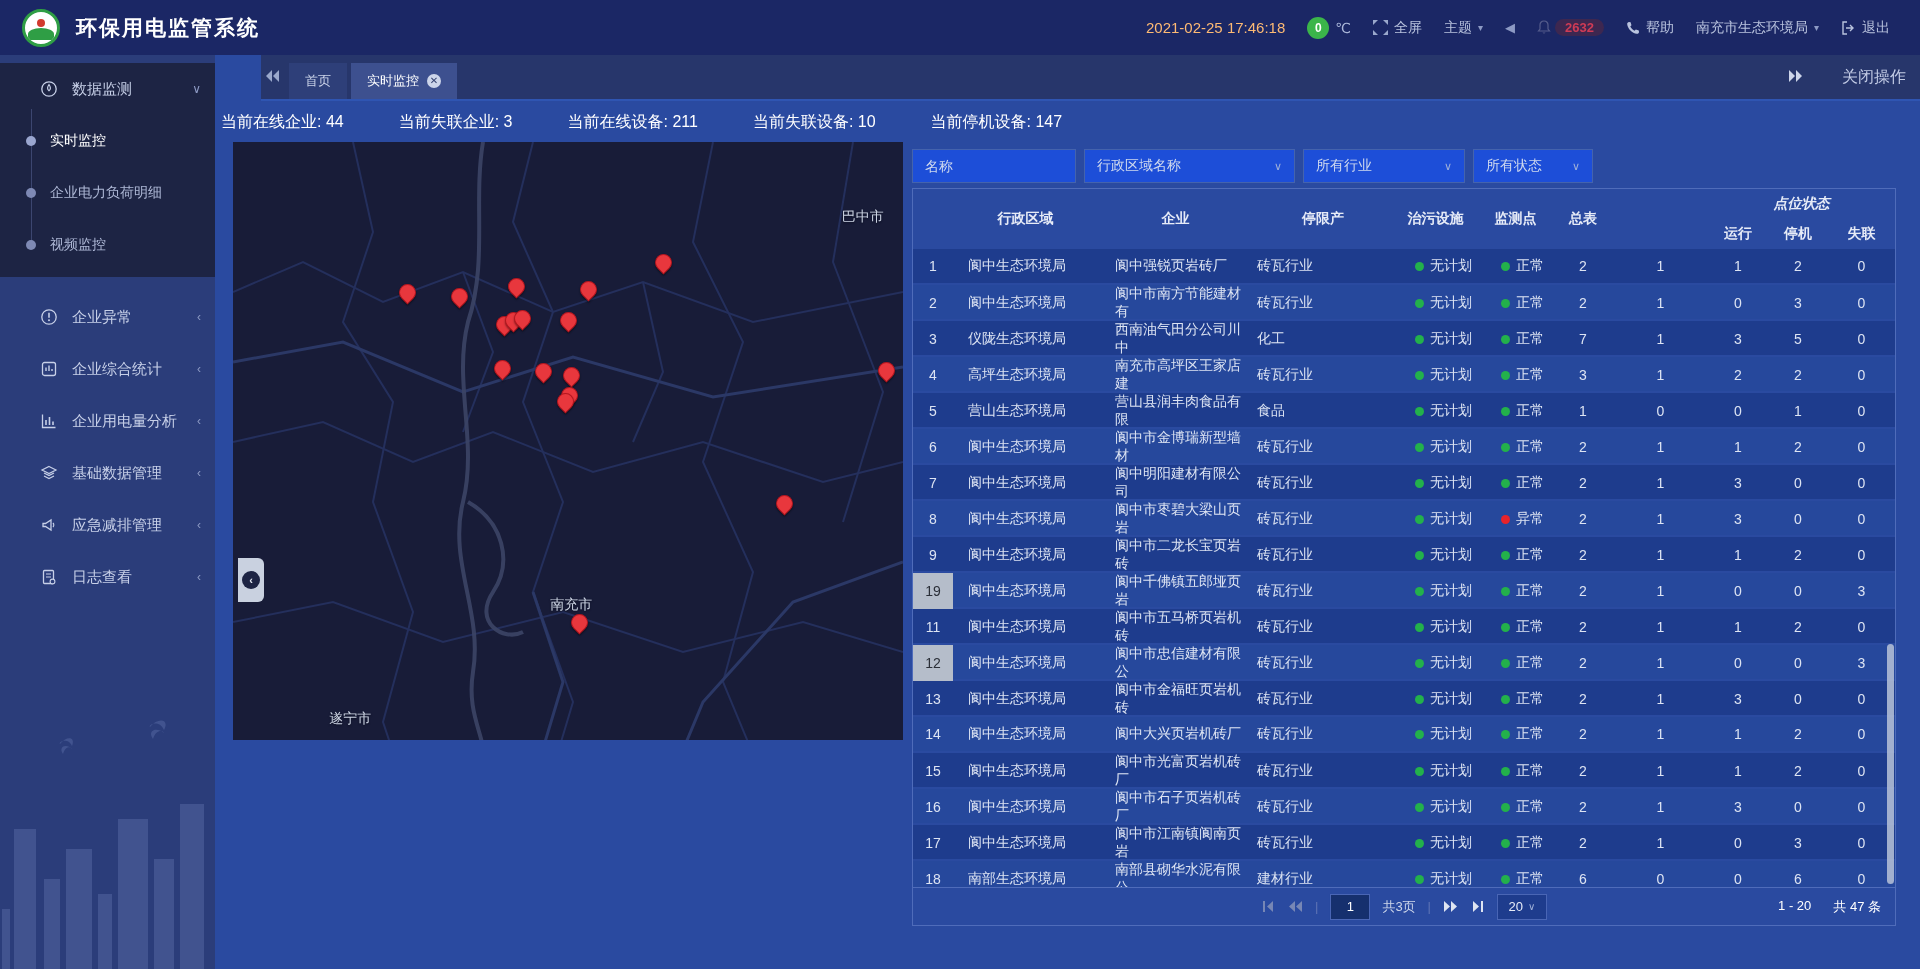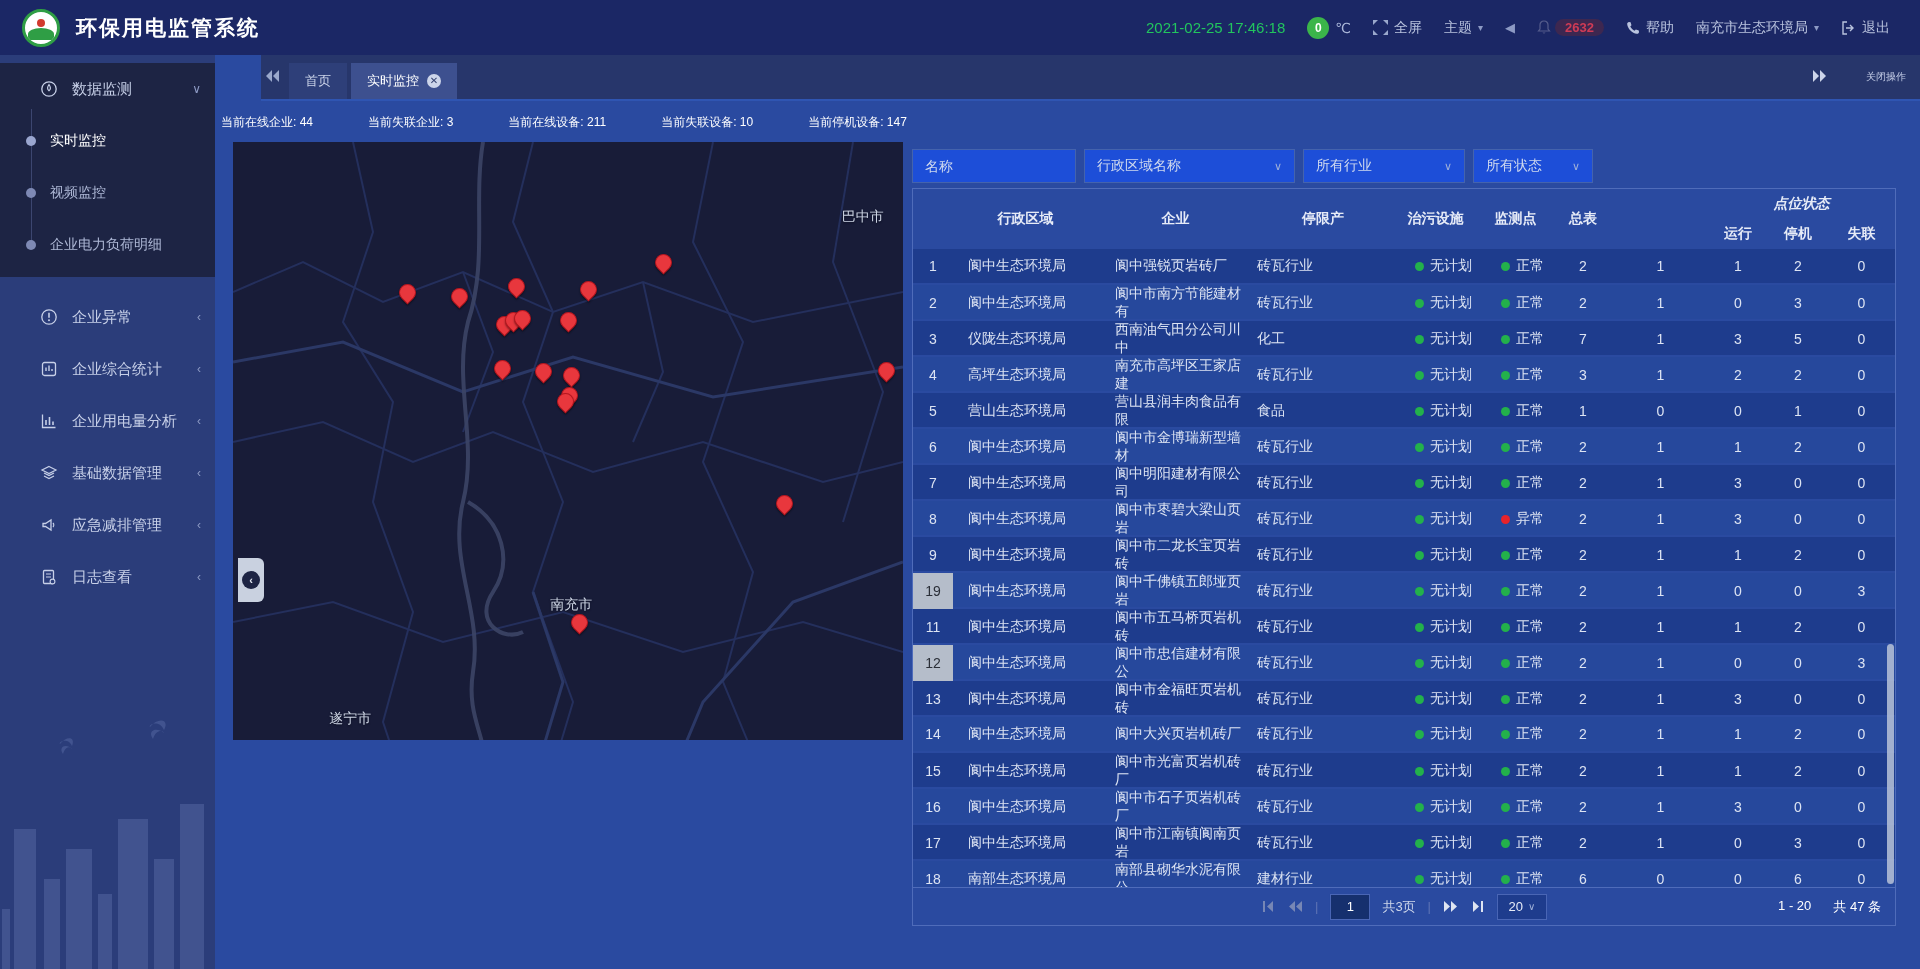--- a/index.html
+++ b/index.html
@@ -11,21 +11,21 @@
   .header { position:absolute; left:0; top:0; width:1920px; height:55px;
     background:#1b2765; display:flex; align-items:center; z-index:30; }
   .logo { width:38px; height:38px; margin-left:22px; border-radius:50%;
     background:#fff; border:3px solid #2f9e45; position:relative; overflow:hidden; flex:0 0 auto; }
   .logo .sun { position:absolute; left:12px; top:7px; width:8px; height:8px; border-radius:50%; background:#d23a2e; }
   .logo .hill { position:absolute; left:3px; top:16px; width:26px; height:12px; background:#2f9e45;
     border-radius:50% 50% 0 0; }
   .app-title { color:#ffffff; font-size:21px; font-weight:bold; letter-spacing:2px; margin-left:16px; }
   .header-right { margin-left:auto; display:flex; align-items:center; gap:22px; padding-right:30px;
     color:#aab6d8; font-size:14px; }
-  .datetime { color:#22c55e; font-size:15px; }
+  .datetime { color:#fdba74; font-size:15px; }
   .temp { display:flex; align-items:center; gap:6px; }
   .temp-badge { width:22px; height:22px; border-radius:50%; background:#3bb54a; color:#fff;
     font-size:12px; font-weight:bold; display:flex; align-items:center; justify-content:center; }
   .hbtn { display:flex; align-items:center; gap:6px; cursor:pointer; color:#b9c3de; }
   .hbtn svg { display:block; }
   .caret { font-size:10px; color:#8d9ac4; }
   .muted-tri { color:#8d9ac4; font-size:13px; }
   .bell-wrap { display:flex; align-items:center; gap:4px; }
   .bell-badge { background:#3d2750; color:#cf3b55; border-radius:10px; padding:1px 10px;
     font-size:13px; font-weight:bold; }
@@ -53,27 +53,27 @@
   .main { position:absolute; left:215px; top:55px; width:1705px; height:914px; }
   .tabbar { position:relative; height:46px; background:#27366b; border-bottom:2px solid #2f55b2;
     display:flex; align-items:flex-end;margin-left:46px; }
   .tab-scroll-left { align-self:center; margin:0 8px 0 4px; color:#9aa8cc; cursor:pointer; }
   .tab { height:36px; display:flex; align-items:center; padding:0 16px; margin-right:4px;
     font-size:13px; color:#ccd4ea; background:#2e3f79; cursor:pointer; }
   .tab.active { background:#3d508f; color:#fff; }
   .tab-close { width:14px; height:14px; margin-left:8px; border-radius:50%; background:#cdd5ea;
     color:#33416f; font-size:10px; line-height:14px; text-align:center; font-weight:bold; }
   .tabbar-right { margin-left:auto; align-self:center; display:flex; align-items:center; gap:38px;
-    padding-right:14px; color:#c3cce6; font-size:10px; }
+    padding-right:14px; color:#c3cce6; font-size:16px; }
   .tab-scroll-right { color:#cdd5ea; cursor:pointer; }
   .close-ops { cursor:pointer; }
 
   .content { position:absolute; left:0; top:48px; width:1705px; height:866px; background:#2a4aa0; }
   .statsbar { height:39px; display:flex; align-items:center; padding-left:6px;
-    color:#ffffff; font-size:12px; }
+    color:#ffffff; font-size:16px; }
   .stat-item { margin-right:55px; }
 
   
   .map-panel { position:absolute; left:18px; top:39px; width:670px; height:598px;
     background:#181c38; overflow:hidden; }
   .map-city { position:absolute; transform:translate(-50%,-50%); color:#cfd7e6; font-size:14px;
     text-shadow:0 1px 2px #0a0d20; white-space:nowrap; }
   .pin { position:absolute; width:17px; height:17px; background:#e8373d;
     border-radius:50% 50% 50% 0; transform:rotate(-45deg); transform-origin:center;
     box-shadow:-1px 1px 2px rgba(0,0,0,.45); border:1px solid #b3161f; }
@@ -211,25 +211,25 @@
             <span class="gchev">∨</span>
           </div>
           <div class="nav-sub">
             <span class="vline"></span>
             <div class="nav-sub-item active">
               <span class="dot"></span>
               <span>实时监控</span>
             </div>
             <div class="nav-sub-item">
               <span class="dot"></span>
-              <span>视频监控</span>
+              <span>企业电力负荷明细</span>
             </div>
             <div class="nav-sub-item">
               <span class="dot"></span>
-              <span>企业电力负荷明细</span>
+              <span>视频监控</span>
             </div>
           </div>
         </div>
         <div class="nav-group" style="margin-top: 14px;">
           <span class="gicon"><svg width="18" height="18" viewBox="0 0 18 18">
               <circle cx="9" cy="9" r="7.2" fill="none" stroke="#c7d0e8" stroke-width="1.3"></circle>
               <path d="M9 4.8v5" stroke="#c7d0e8" stroke-width="1.6"></path>
               <circle cx="9" cy="12.3" r="1" fill="#c7d0e8"></circle>
             </svg></span>
           <span class="glabel">企业异常</span>

